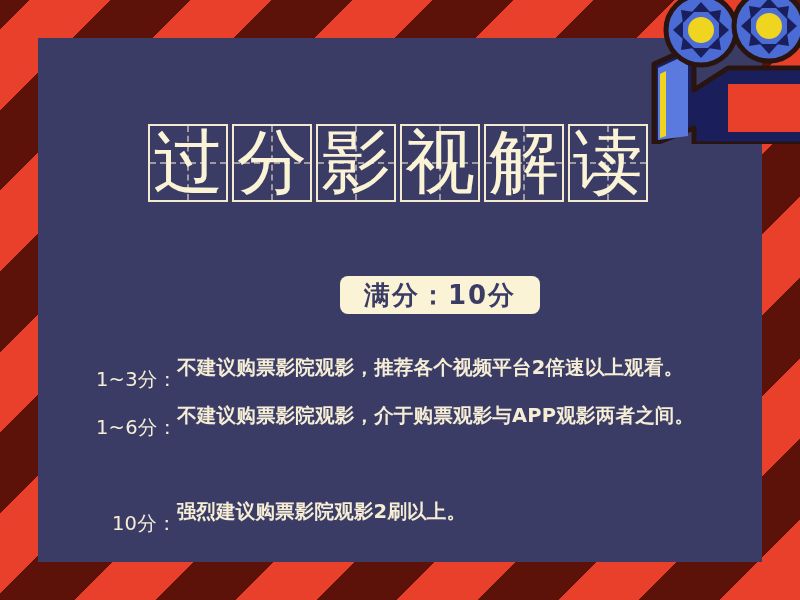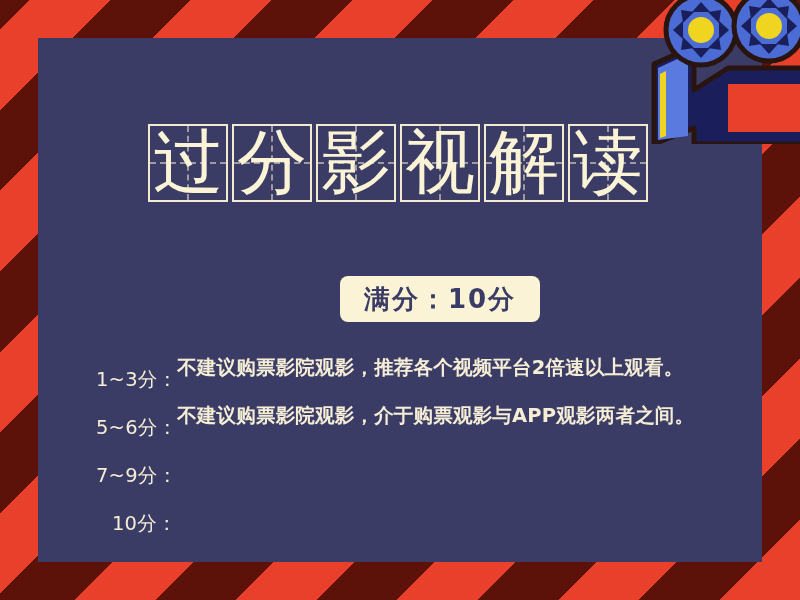--- a/index.html
+++ b/index.html
@@ -96,21 +96,21 @@
     padding-bottom: 2px;
     box-sizing: border-box;
   }
 
   
   #score-badge {
     position: absolute;
     left: 302px;
     top: 238px;
     width: 200px;
-    height: 46px;
+    height: 38px;
     background: #fbf3d5;
     border-radius: 8px;
     display: flex;
     align-items: center;
     justify-content: center;
   }
   #score-badge .badge-text {
     font-family: "DejaVu Sans", "Liberation Sans", sans-serif;
     font-size: 26px;
     font-weight: 700;
@@ -199,28 +199,28 @@
     <div id="score-badge">
       <span class="badge-text">满分：10分</span>
     </div>
 
     <div id="scale-list">
       <div class="scale-row">
         <span class="scale-range">1~3分：</span>
         <span class="scale-desc">不建议购票影院观影，推荐各个视频平台2倍速以上观看。</span>
       </div>
       <div class="scale-row">
-        <span class="scale-range">5~6分：</span>
+        <span class="scale-range">1~6分：</span>
         <span class="scale-desc">不建议购票影院观影，介于购票观影与APP观影两者之间。</span>
       </div>
       <div class="scale-row">
-        <span class="scale-range">7~9分：</span>
       </div>
       <div class="scale-row indented">
         <span class="scale-range">10分：</span>
+        <span class="scale-desc">强烈建议购票影院观影2刷以上。</span>
       </div>
     </div>
 
   </div>
 
   <svg id="projector" viewBox="0 0 172 150">
 
     <g>
       <path d="M18 70 L58 52 L58 96 L92 74 L172 74 L172 150 L58 150 L58 134 L18 150 Z" fill="#1a1f5c" stroke="#2a1410" stroke-width="5" stroke-linejoin="round"></path>
       <path d="M22 74 L52 60 L52 142 L22 146 Z" fill="#5b7ae0"></path>

